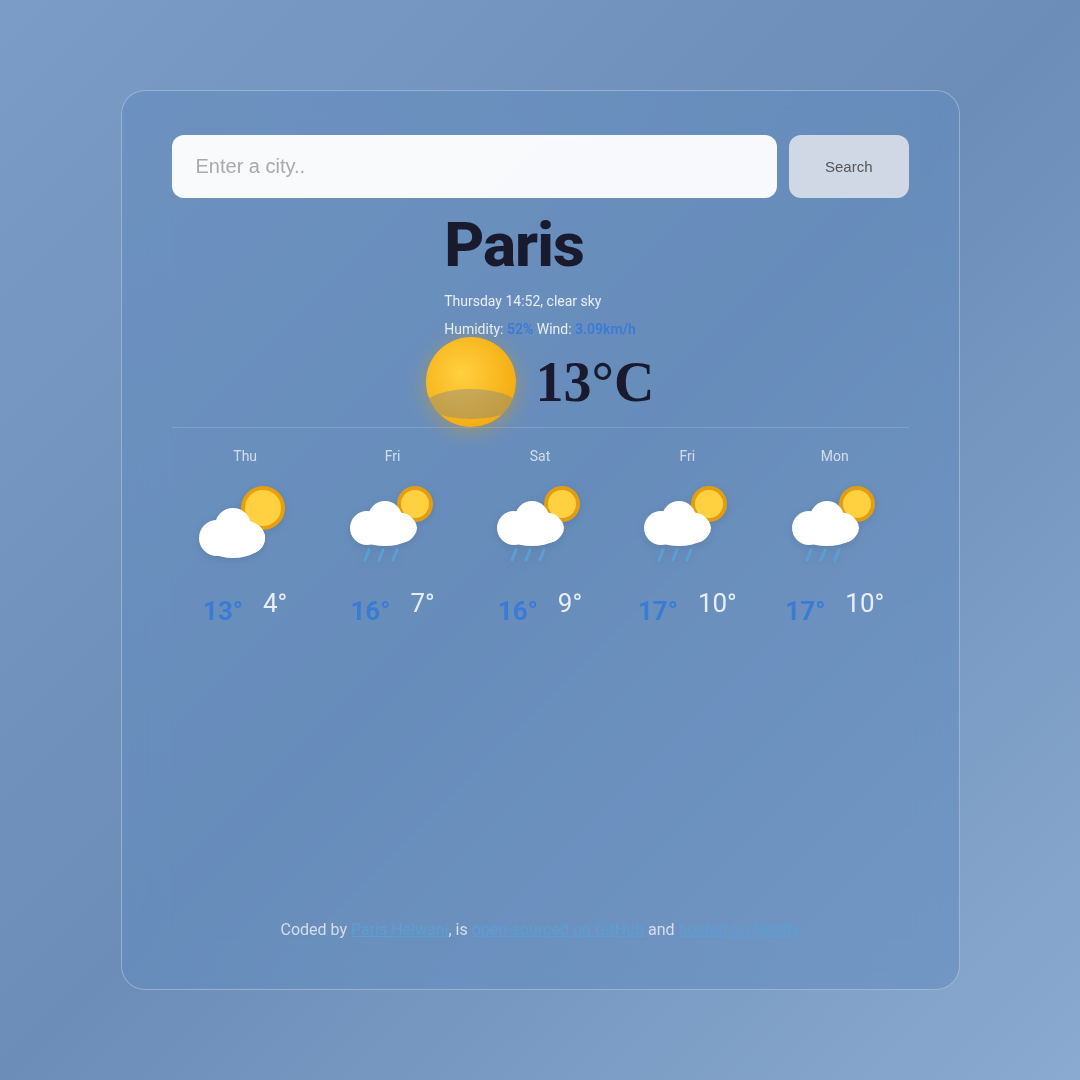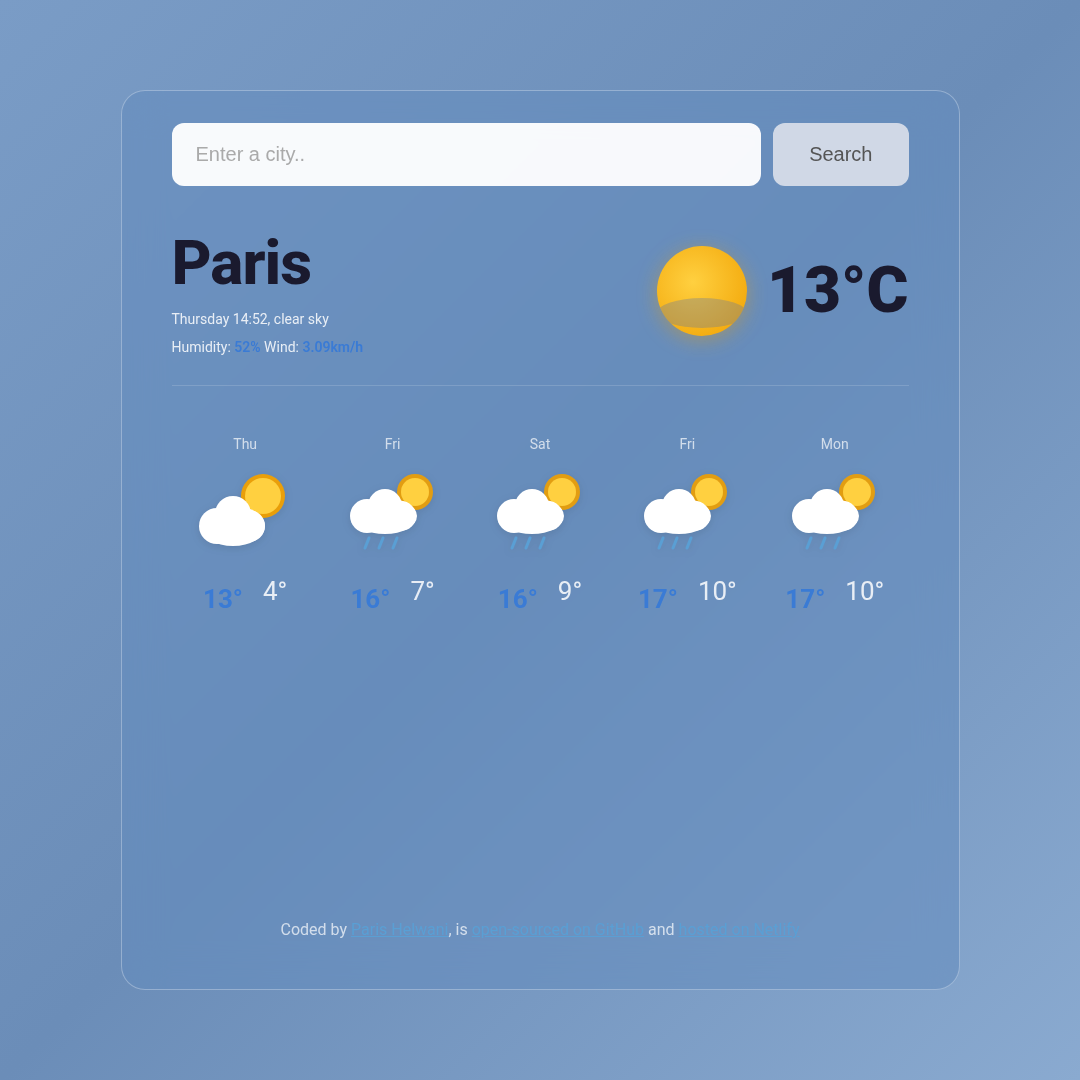--- a/index.html
+++ b/index.html
@@ -14,24 +14,23 @@
       font-family: -apple-system, BlinkMacSystemFont, 'Segoe UI', Roboto, sans-serif;
     }
 
     .card {
       background: rgba(100, 140, 190, 0.55);
       backdrop-filter: blur(20px);
       border-radius: 24px;
       border: 1px solid rgba(255,255,255,0.3);
       width: 839px;
       min-height: 900px;
-      padding: 32px 50px 50px 50px;
+      padding: 44px 50px 50px 50px;
       display: flex;
       flex-direction: column;
-      gap: 30px;
     }
 
     .search-row {
       display: flex;
       gap: 12px;
       align-items: stretch;
     }
 
     .city-input {
       flex: 1;
@@ -46,31 +45,32 @@
 
     .city-input::placeholder {
       color: #aaa;
     }
 
     .search-button {
       padding: 20px 36px;
       border-radius: 12px;
       border: none;
       background: rgba(220,225,235,0.9);
-      font-size: 20px;
+      font-size: 15px;
       color: #555;
       cursor: pointer;
       font-weight: 400;
     }
 
     .weather-main {
       display: flex;
       align-items: center;
       justify-content: space-between;
       padding: 10px 0 0 0;
+      flex-direction: column;
     }
 
     .city-info {
       display: flex;
       flex-direction: column;
       gap: 12px;
     }
 
     .city-name {
       font-size: 62px;
@@ -110,24 +110,25 @@
       position: absolute;
       bottom: 8px;
       left: 0;
       right: 0;
       height: 30px;
       background: rgba(100,120,160,0.35);
       border-radius: 50%;
     }
 
     .temperature {
-      font-size: 64px;
+      font-size: 56px;
       font-weight: 900;
       color: #1a1a2e;
       line-height: 1;
+      font-family: Liberation Serif, serif;
     }
 
     .forecast-section {
       display: flex;
       justify-content: space-around;
       align-items: center;
       padding: 20px 0 10px 0;
     }
 
     .forecast-day {

